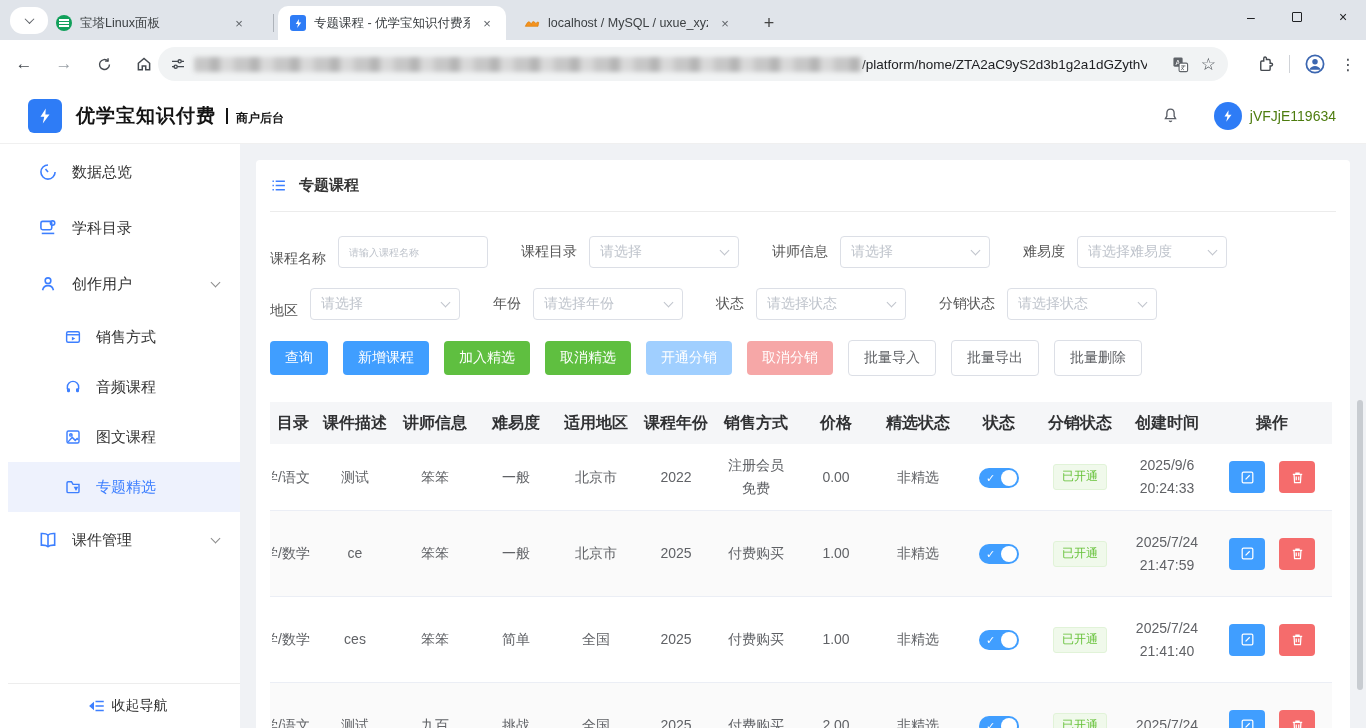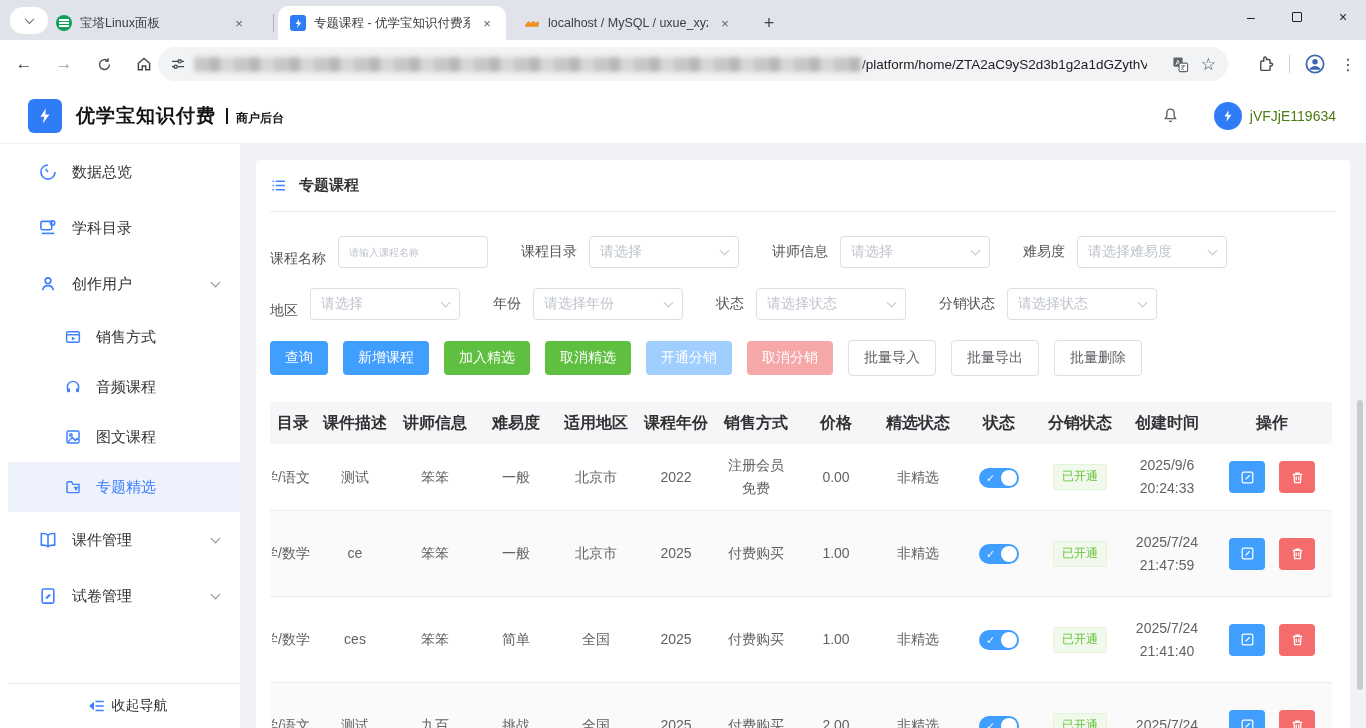--- a/index.html
+++ b/index.html
@@ -305,28 +305,20 @@
         <path d="M14.5 12.5h3l-1.5 2.8z" fill="#3D7FFF"></path>
       </svg>
     <span class="s-label">专题精选</span>
   </div>
   <div class="s-item">
     <svg width="20" height="20" viewBox="0 0 24 24" fill="none" stroke="#3D7FFF" stroke-width="1.9">
         <path d="M12 6c-1.8-1.6-4.4-2-8-1.8v14c3.6-.2 6.2.2 8 1.8 1.8-1.6 4.4-2 8-1.8v-14C16.4 4 13.8 4.4 12 6z"></path>
         <path d="M12 6v14"></path>
       </svg>
     <span class="s-label">课件管理</span>
-    <span class="s-chev down"></span>
-  </div>
-  <div class="s-item">
-    <svg width="20" height="20" viewBox="0 0 24 24" fill="none" stroke="#3D7FFF" stroke-width="1.9">
-        <rect x="5" y="3.5" width="14" height="17" rx="2"></rect>
-        <path d="M13.6 9.2l1.8 1.8-4.2 4.2H9.4v-1.8z" fill="#3D7FFF" stroke="none"></path>
-      </svg>
-    <span class="s-label">试卷管理</span>
     <span class="s-chev down"></span>
   </div>
   <div class="collapse-bar">
     <svg width="18" height="18" viewBox="0 0 24 24" fill="none" stroke="#3D7FFF" stroke-width="2">
         <path d="M10 6h11M10 12h11M10 18h11"></path>
         <path d="M7 8.5 3 12l4 3.5z" fill="#3D7FFF"></path>
       </svg>
     <span class="s-label">收起导航</span>
   </div>
 </div>

